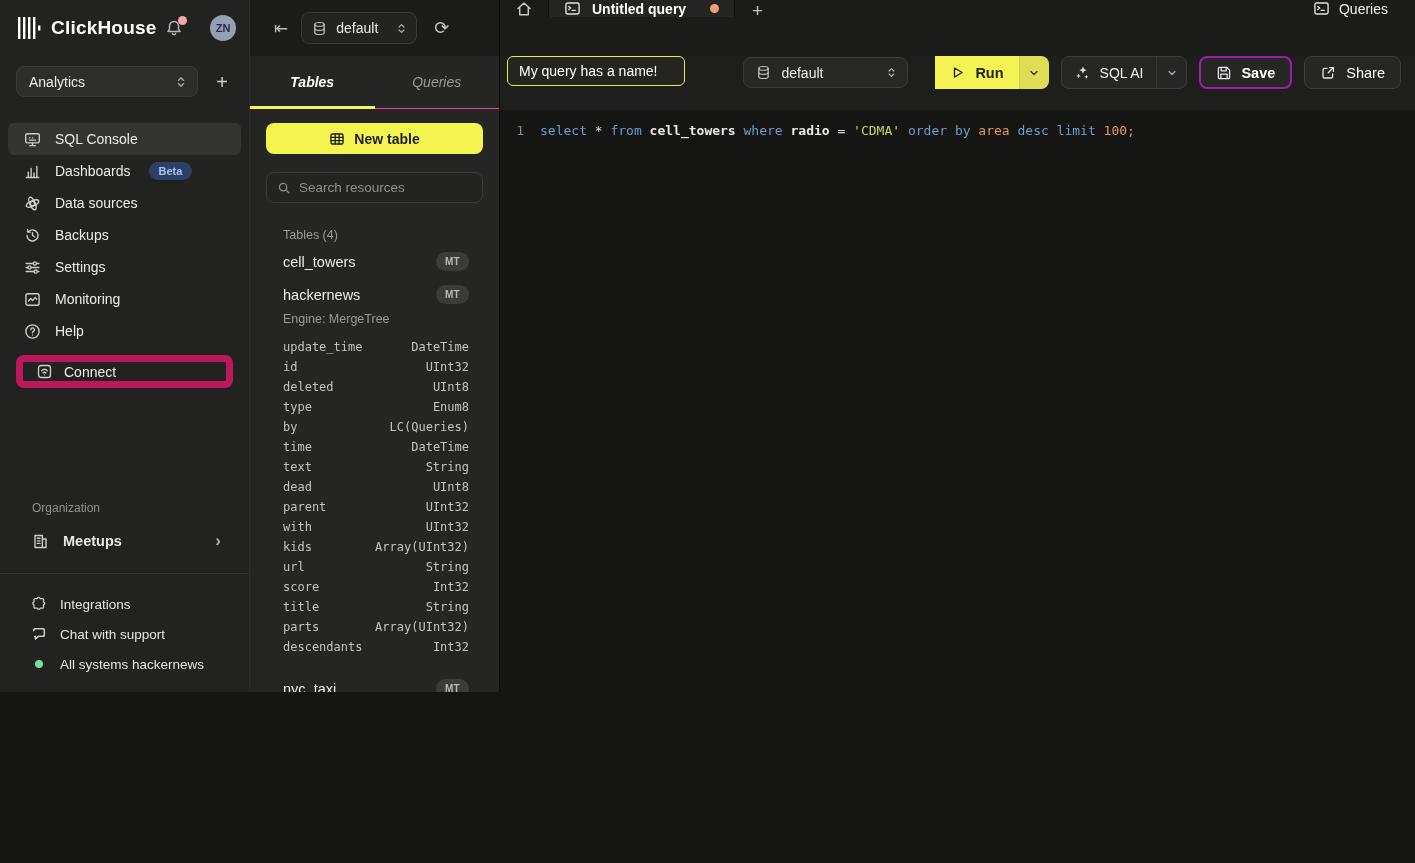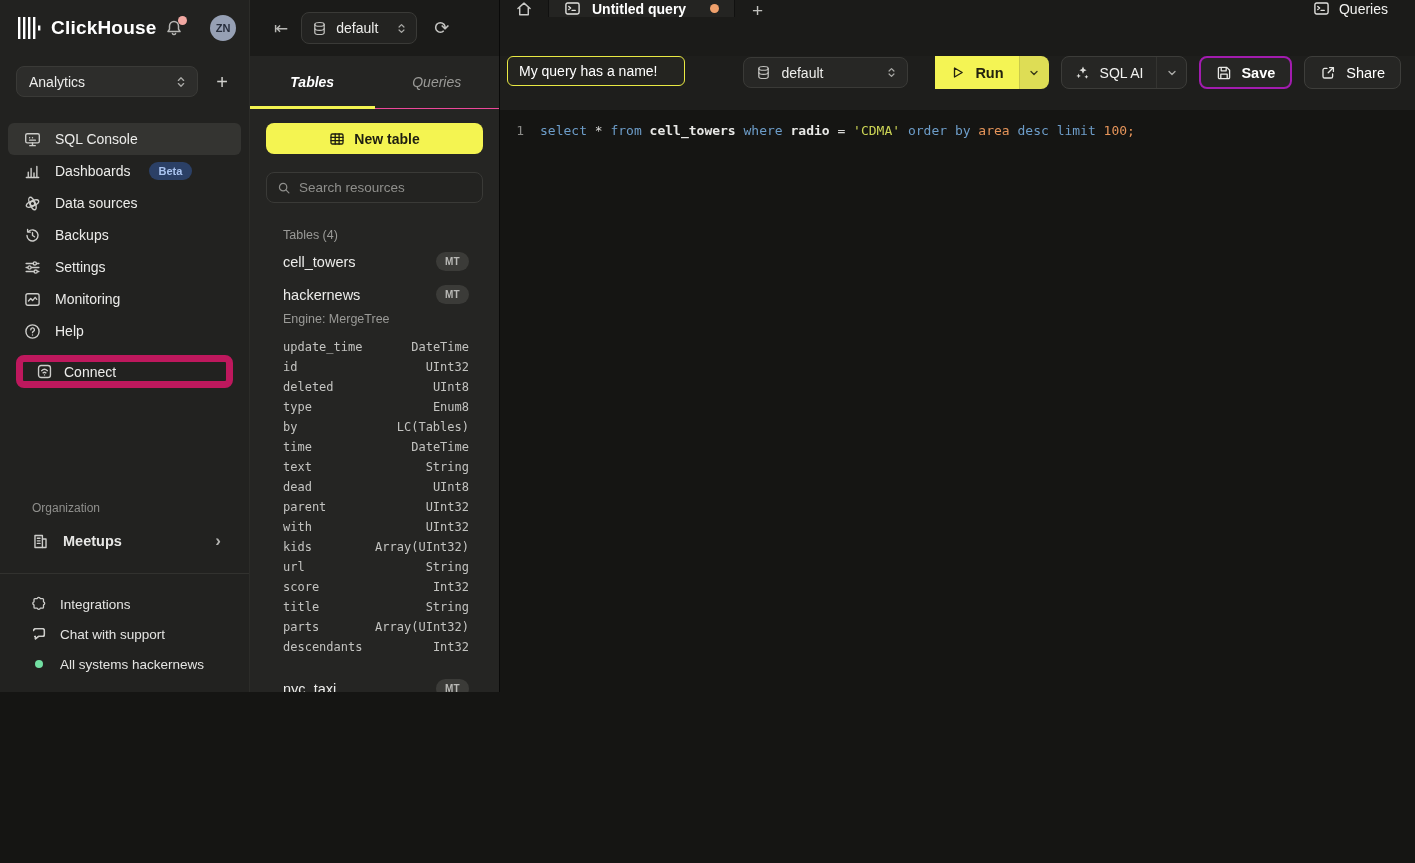--- a/index.html
+++ b/index.html
@@ -362,21 +362,21 @@
           <div class="col-row">
             <span>deleted</span>
             <span>UInt8</span>
           </div>
           <div class="col-row">
             <span>type</span>
             <span>Enum8</span>
           </div>
           <div class="col-row">
             <span>by</span>
-            <span>LC(Tables)</span>
+            <span>LC(Queries)</span>
           </div>
           <div class="col-row">
             <span>time</span>
             <span>DateTime</span>
           </div>
           <div class="col-row">
             <span>text</span>
             <span>String</span>
           </div>
           <div class="col-row">

